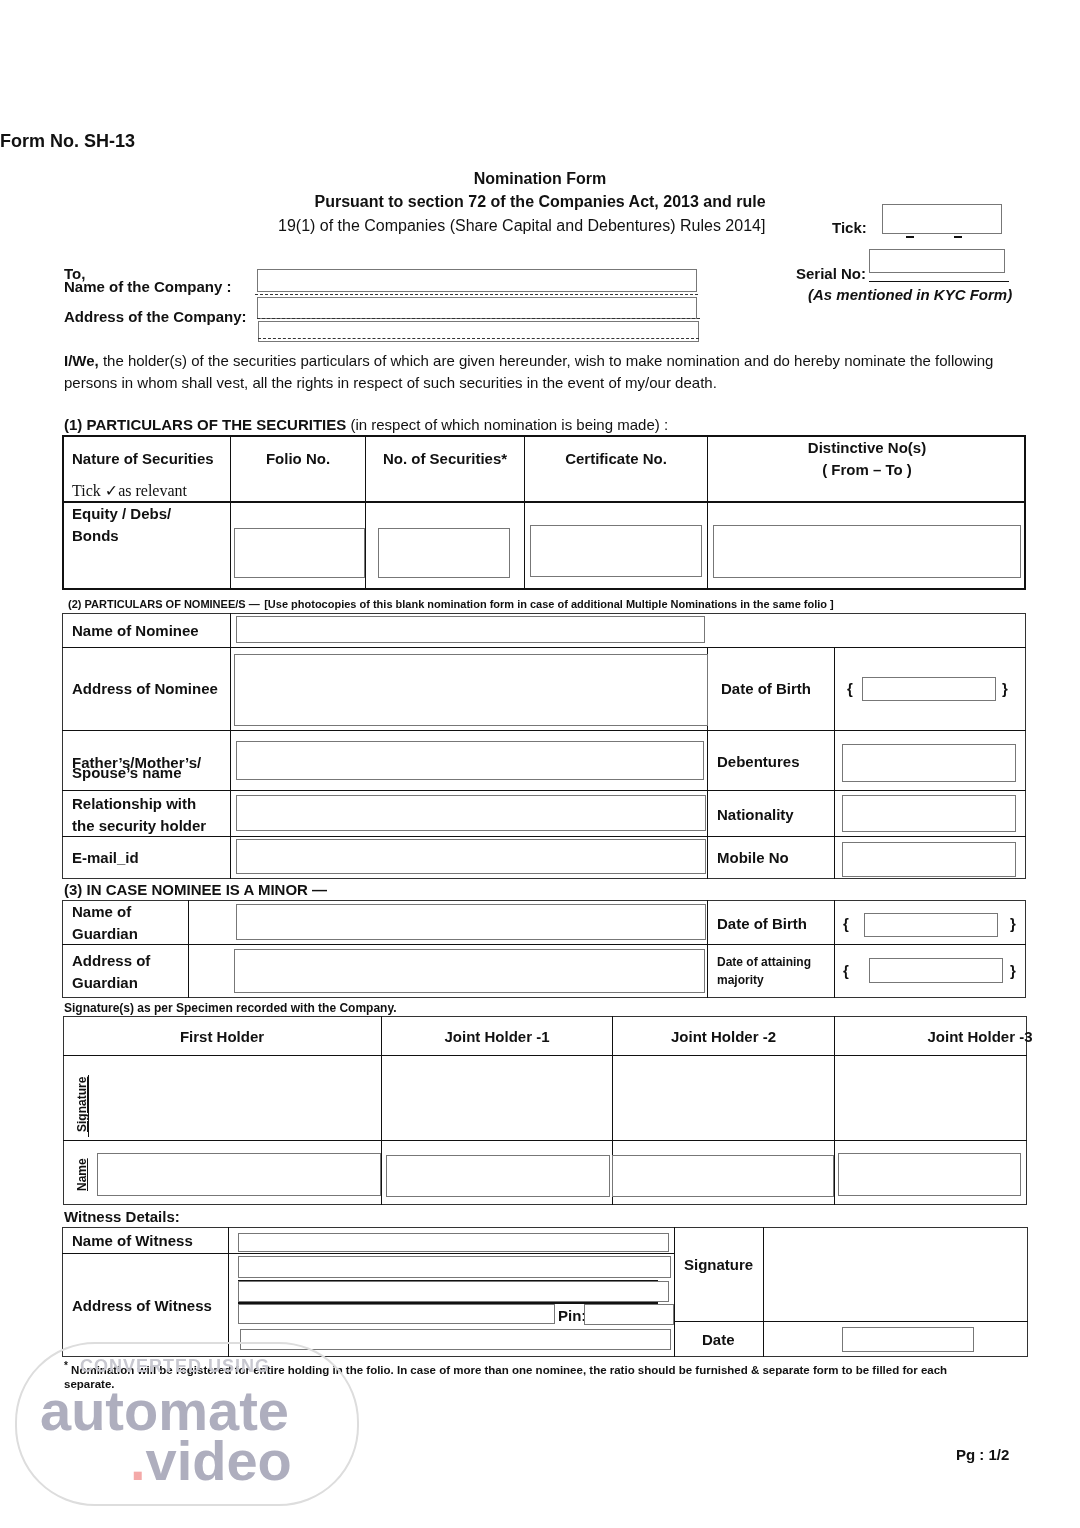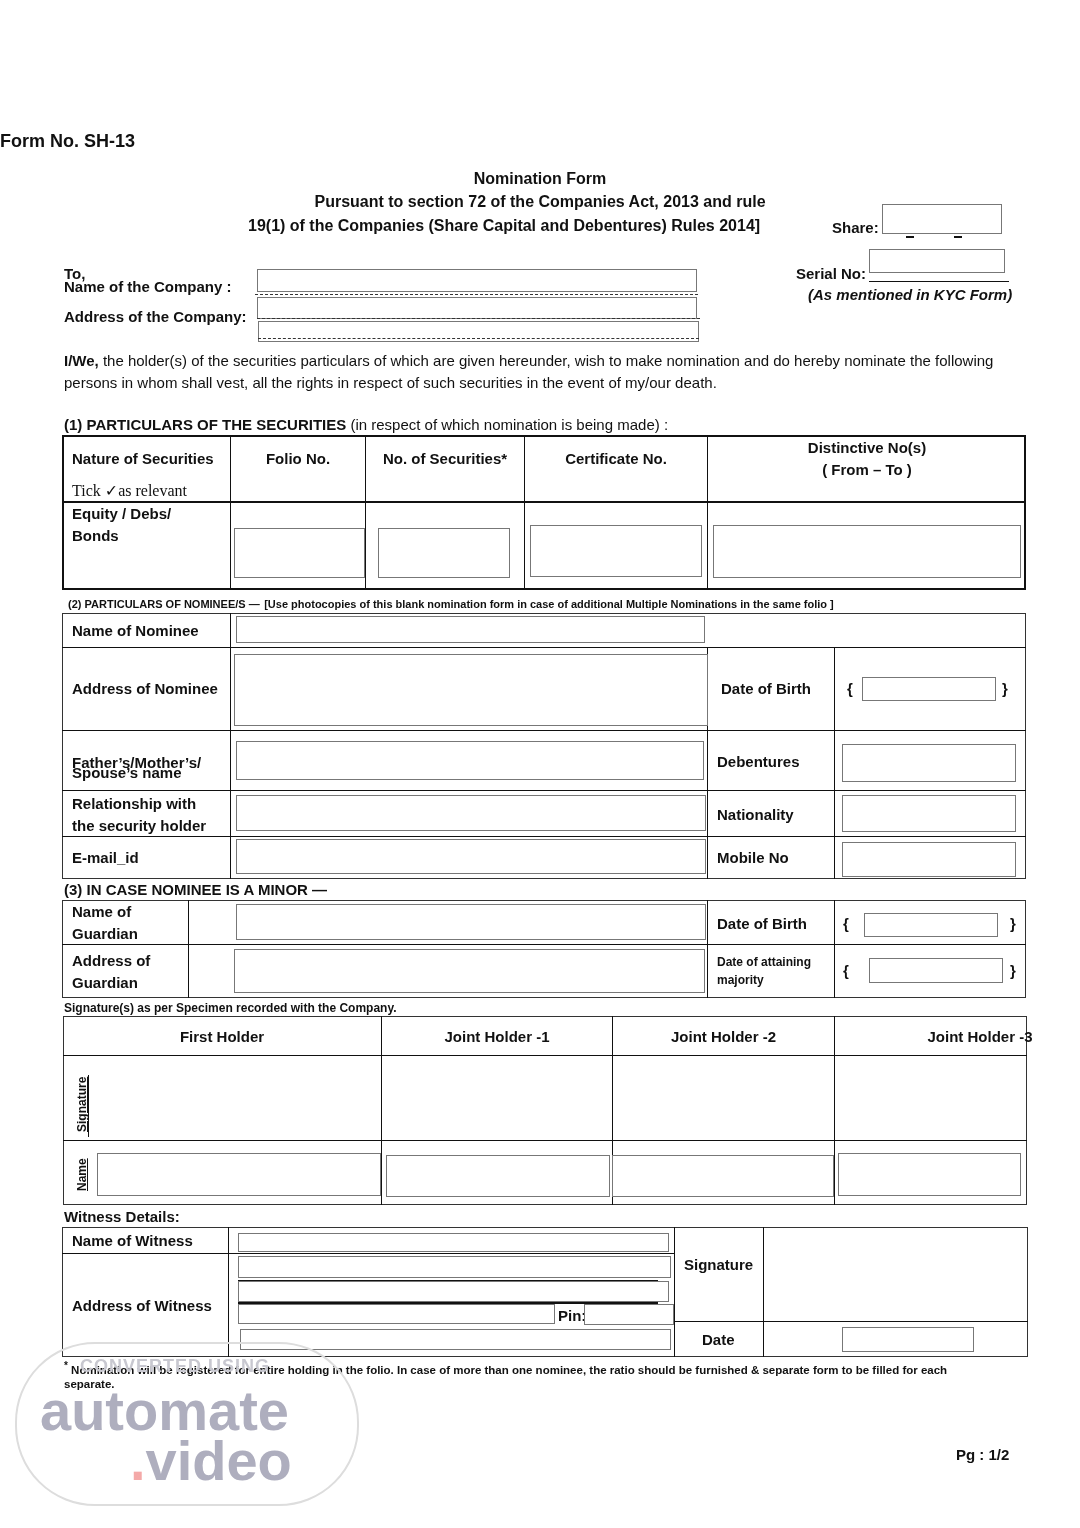--- a/index.html
+++ b/index.html
@@ -21,22 +21,22 @@
     .wm-big1 { position: absolute; left: 40px; top: 1378px; font-size: 56px; font-weight: bold; color: #aeaebe; }
     .wm-big2 { position: absolute; left: 130px; top: 1428px; font-size: 56px; font-weight: bold; color: #aeaebe; }
     .wm-dot { color: #f4a9a8; }
   </style>
 </head>
 <body>
 
 <div id="title" class="abs">Form No. SH-13</div>
 <div class="abs sub" style="top:170px;">Nomination Form</div>
 <div class="abs sub" style="top:193px;">Pursuant to section 72 of the Companies Act, 2013 and rule</div>
-<div class="abs" style="left:248px; top:217px; font-size:16px; font-weight:bold;">19(1) of the Companies (Share Capital and Debentures) Rules 2014]</div>
-<div class="abs b" style="left:832px; top:219px; font-size:15px;">Share:</div>
+<div class="abs" style="left:278px; top:217px; font-size:16px; font-weight:normal;">19(1) of the Companies (Share Capital and Debentures) Rules 2014]</div>
+<div class="abs b" style="left:832px; top:219px; font-size:15px;">Tick:</div>
 <div class="box" style="left:882px; top:204px; width:120px; height:30px;"><span></span></div>
 <div class="ln" style="left:906px; top:236px; width:8px; height:2px;"></div>
 <div class="ln" style="left:954px; top:236px; width:8px; height:2px;"></div>
 
 <div class="abs b" style="left:796px; top:265px; font-size:15px;">Serial No:</div>
 <div class="box" style="left:869px; top:249px; width:136px; height:24px;"><span></span></div>
 <div class="ln" style="left:869px; top:281px; width:140px; height:1px;"></div>
 <div class="abs b" style="left:808px; top:286px; font-size:15px; font-style:italic;">(As mentioned in KYC Form)</div>
 
 <div class="abs b t15" style="left:64px; top:265px;">To,</div>

